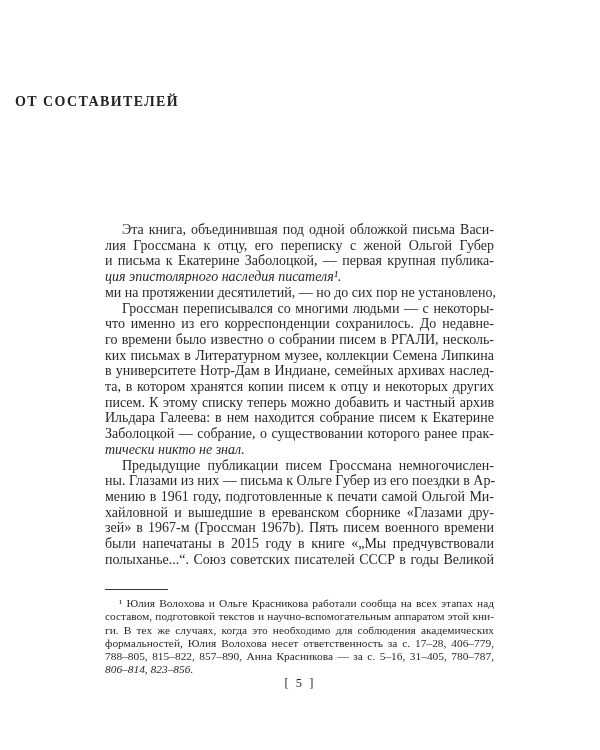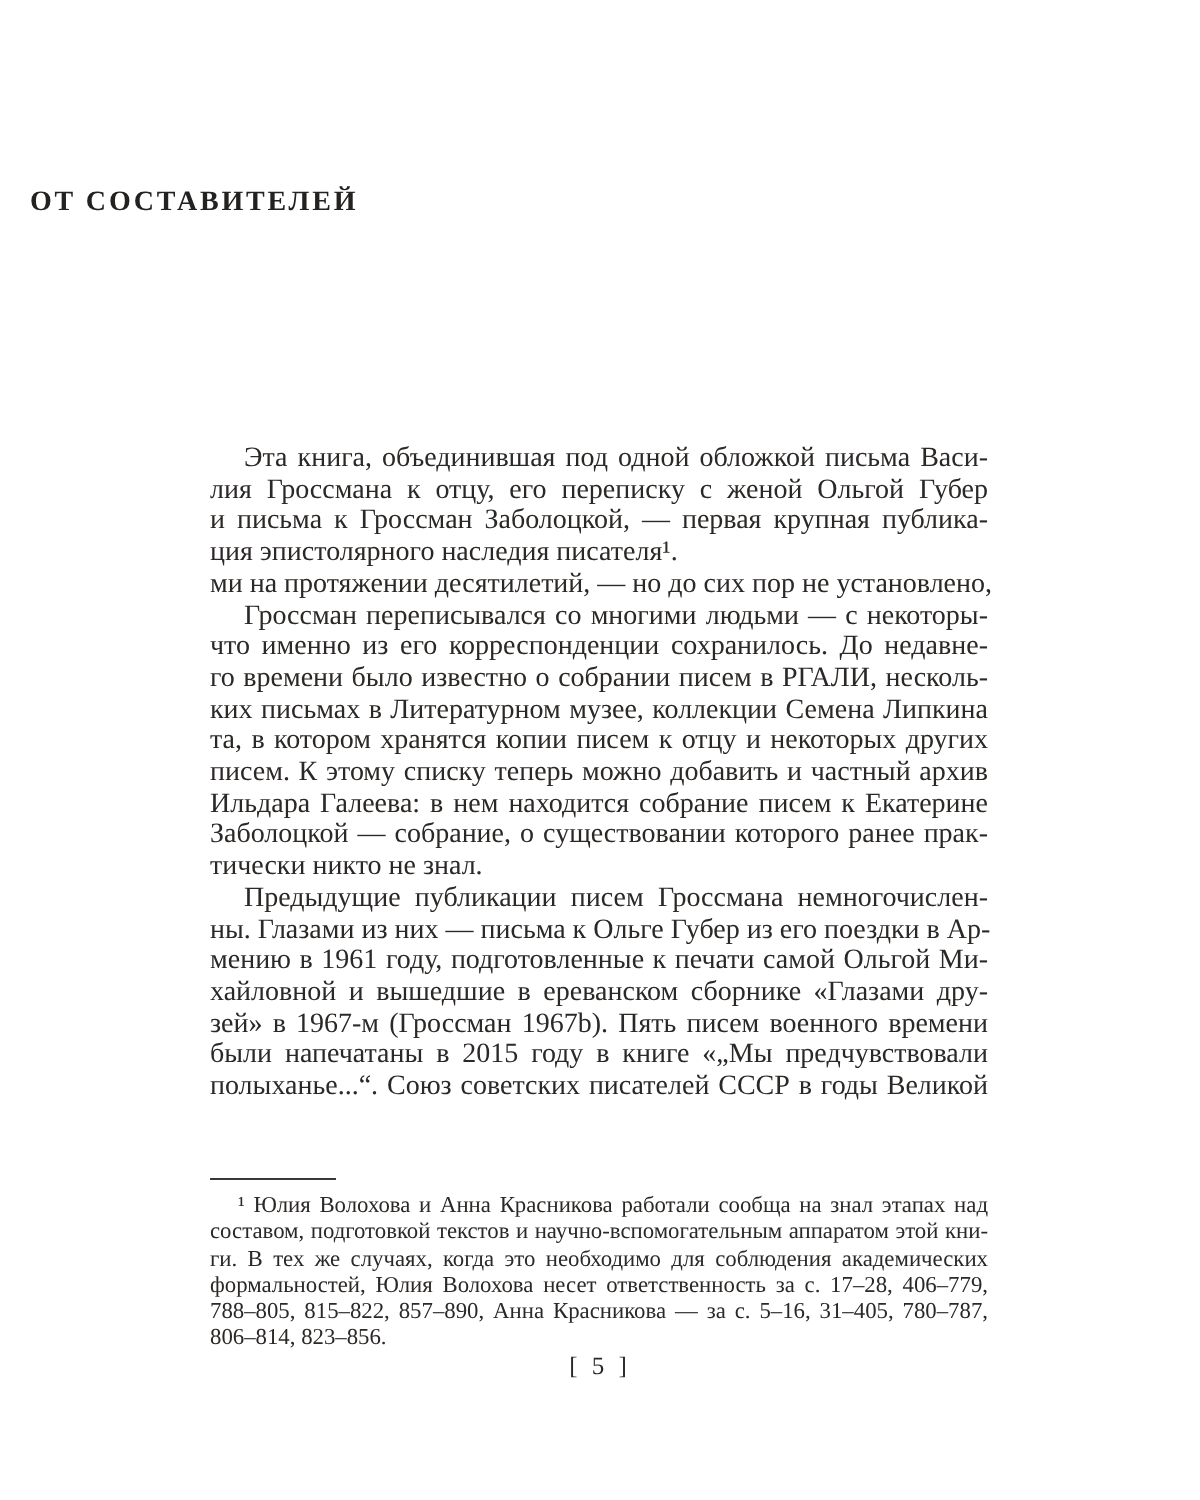--- a/index.html
+++ b/index.html
@@ -36,20 +36,21 @@
   }
   .line {
     font-size: 14px;
     line-height: 15.7px;
     text-align: justify;
     text-align-last: justify;
     white-space: nowrap;
   }
   .line.last {
     text-align-last: left;
+    font-style: italic;
   }
   .para .line.first {
     text-indent: 17px;
   }
   .fn-divider {
     position: absolute;
     top: 589px;
     left: 105px;
     width: 63px;
     height: 0;
@@ -82,50 +83,51 @@
 </head>
 <body>
 
 <div class="page">
   <h1 class="title">ОТ СОСТАВИТЕЛЕЙ</h1>
 
   <div class="body-text">
     <div class="para">
         <div class="line first">Эта книга, объединившая под одной обложкой письма Васи-</div>
         <div class="line">лия Гроссмана к отцу, его переписку с женой Ольгой Губер</div>
-        <div class="line">и письма к Гроссман Заболоцкой, — первая крупная публика-</div>
+        <div class="line">и письма к Екатерине Заболоцкой, — первая крупная публика-</div>
         <div class="line last">ция эпистолярного наследия писателя¹.</div>
       </div>
     <div class="para">
         <div class="line">ми на протяжении десятилетий, — но до сих пор не установлено,</div>
         <div class="line first">Гроссман переписывался со многими людьми — с некоторы-</div>
         <div class="line">что именно из его корреспонденции сохранилось. До недавне-</div>
         <div class="line">го времени было известно о собрании писем в РГАЛИ, несколь-</div>
         <div class="line">ких письмах в Литературном музее, коллекции Семена Липкина</div>
+        <div class="line">в университете Нотр-Дам в Индиане, семейных архивах наслед-</div>
         <div class="line">та, в котором хранятся копии писем к отцу и некоторых других</div>
         <div class="line">писем. К этому списку теперь можно добавить и частный архив</div>
         <div class="line">Ильдара Галеева: в нем находится собрание писем к Екатерине</div>
         <div class="line">Заболоцкой — собрание, о существовании которого ранее прак-</div>
         <div class="line last">тически никто не знал.</div>
       </div>
     <div class="para">
         <div class="line first">Предыдущие публикации писем Гроссмана немногочислен-</div>
         <div class="line">ны. Глазами из них — письма к Ольге Губер из его поездки в Ар-</div>
         <div class="line">мению в 1961 году, подготовленные к печати самой Ольгой Ми-</div>
         <div class="line">хайловной и вышедшие в ереванском сборнике «Глазами дру-</div>
         <div class="line">зей» в 1967-м (Гроссман 1967b). Пять писем военного времени</div>
         <div class="line">были напечатаны в 2015 году в книге «„Мы предчувствовали</div>
         <div class="line">полыханье...“. Союз советских писателей СССР в годы Великой</div>
       </div>
   </div>
 
   <div class="fn-divider"></div>
 
   <div class="footnote">
-      <div class="line first">¹ Юлия Волохова и Анна Красникова работали сообща на знал этапах над</div>
+      <div class="line first">¹ Юлия Волохова и Ольге Красникова работали сообща на всех этапах над</div>
       <div class="line">составом, подготовкой текстов и научно-вспомогательным аппаратом этой кни-</div>
       <div class="line">ги. В тех же случаях, когда это необходимо для соблюдения академических</div>
       <div class="line">формальностей, Юлия Волохова несет ответственность за с. 17–28, 406–779,</div>
       <div class="line">788–805, 815–822, 857–890, Анна Красникова — за с. 5–16, 31–405, 780–787,</div>
       <div class="line last">806–814, 823–856.</div>
     </div>
 
   <div class="folio">[ 5 ]</div>
 </div>
 

